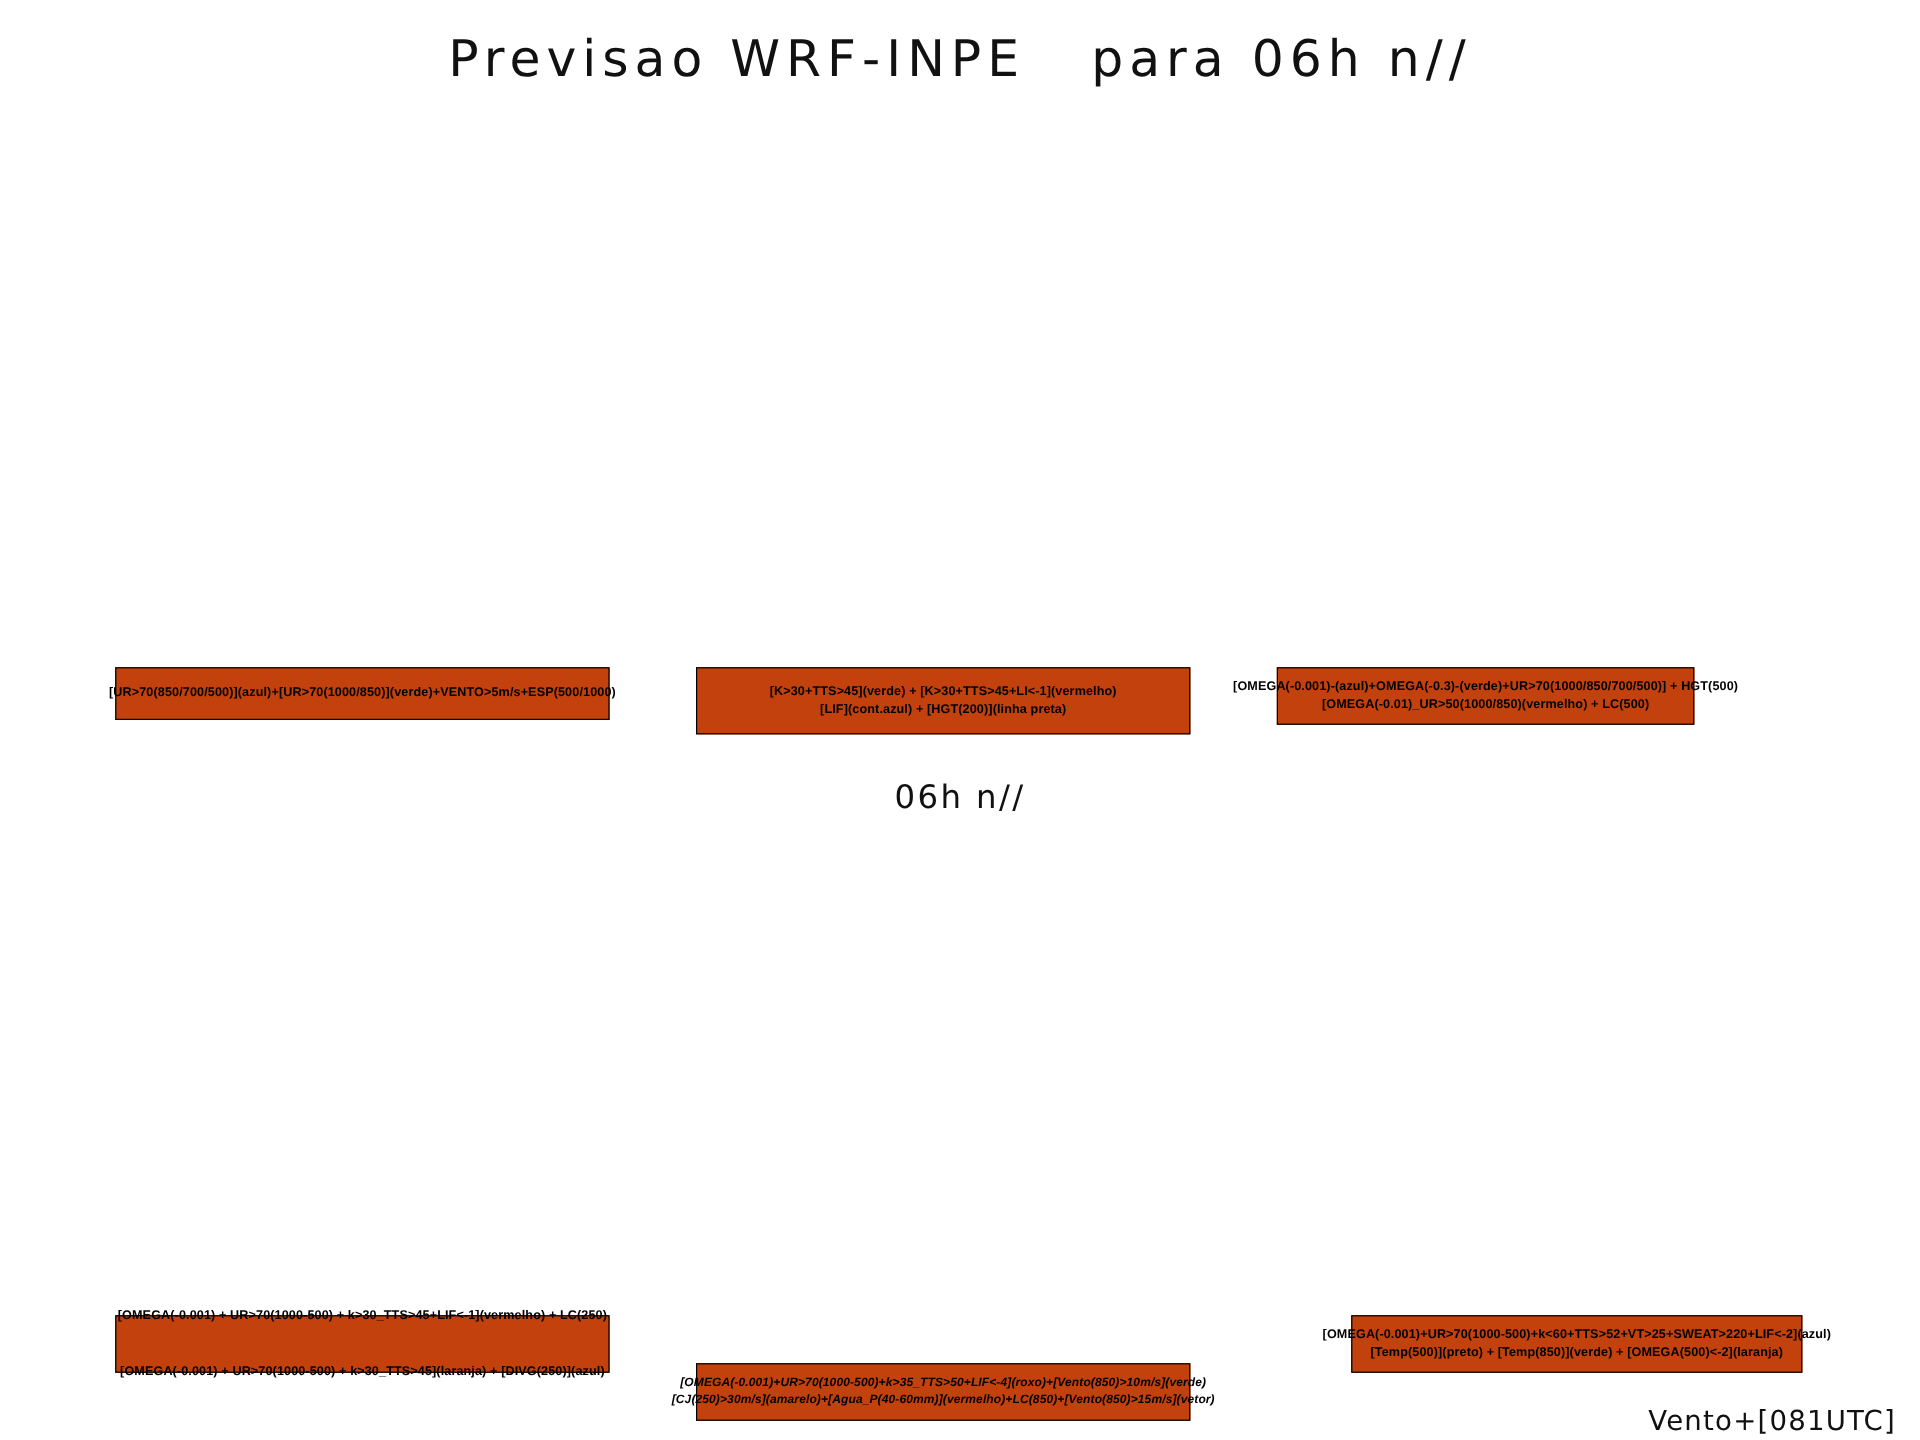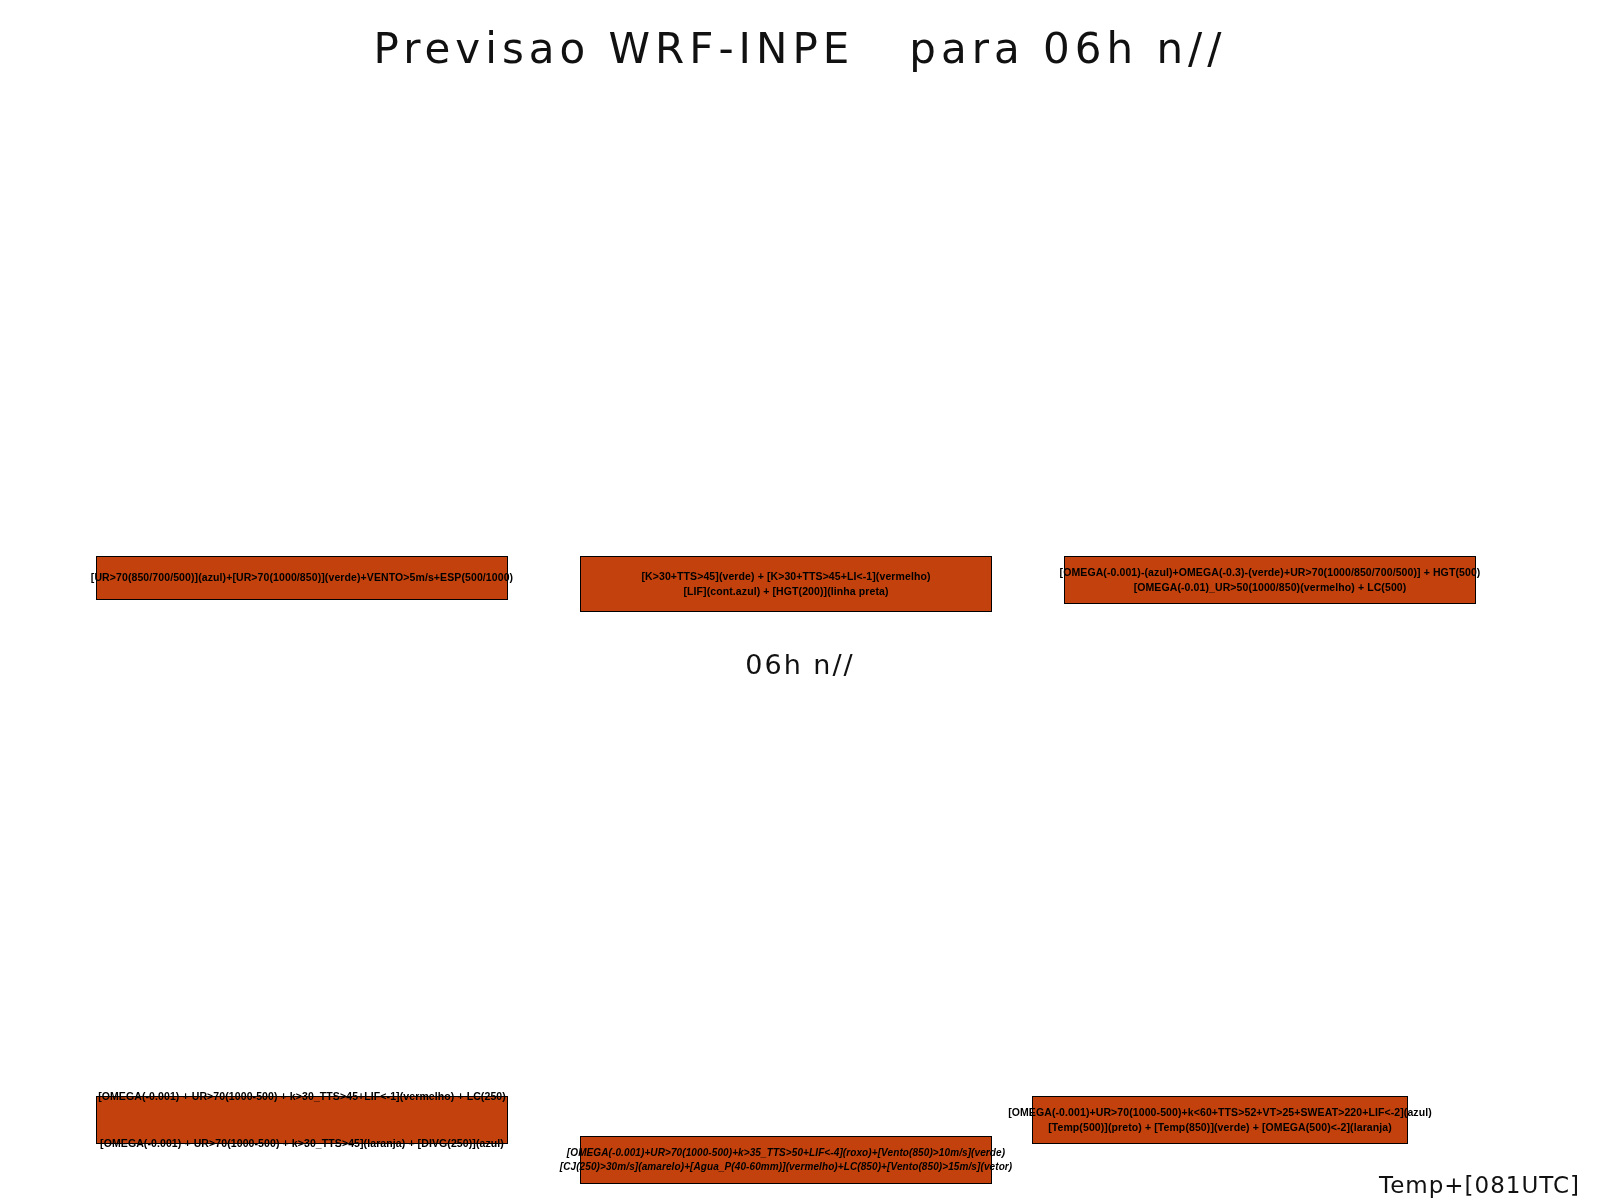--- a/index.html
+++ b/index.html
@@ -79,26 +79,26 @@
     letter-spacing: 0.1px;
     white-space: nowrap;
   }
   .legend-box .line {
     display: block;
   }
 
   
   .lb-r1c1 { left: 96px;  top: 556px; width: 412px; height: 44px; }
   .lb-r1c2 { left: 580px; top: 556px; width: 412px; height: 56px; }
-  .lb-r1c3 { left: 1064px;top: 556px; width: 412px; height: 48px; }
+  .lb-r1c3 { left: 1064px;top: 556px; width: 348px; height: 48px; }
 
   
   .lb-r2c1 { left: 96px;  top: 1096px; width: 412px; height: 48px; gap: 32px; }
   .lb-r2c2 { left: 580px; top: 1136px; width: 412px; height: 48px; font-style: italic; }
-  .lb-r2c3 { left: 1032px;top: 1096px; width: 376px; height: 48px; }
+  .lb-r2c3 { left: 1126px;top: 1096px; width: 376px; height: 48px; }
 
   .lb-r1c2 .line, .lb-r1c3 .line { font-size: 10.5px; }
   .lb-r2c2 .line { font-size: 10px; }
 </style>
 </head>
 <body>
 
 <div class="main-title">Previsao WRF-INPE   para 06h n//</div>
 
 <div class="legend-box lb-r1c1">
@@ -125,13 +125,13 @@
 <div class="legend-box lb-r2c2">
   <span class="line">[OMEGA(-0.001)+UR&gt;70(1000-500)+k&gt;35_TTS&gt;50+LIF&lt;-4](roxo)+[Vento(850)&gt;10m/s](verde)</span>
   <span class="line">[CJ(250)&gt;30m/s](amarelo)+[Agua_P(40-60mm)](vermelho)+LC(850)+[Vento(850)&gt;15m/s](vetor)</span>
 </div>
 
 <div class="legend-box lb-r2c3">
   <span class="line">[OMEGA(-0.001)+UR&gt;70(1000-500)+k&lt;60+TTS&gt;52+VT&gt;25+SWEAT&gt;220+LIF&lt;-2](azul)</span>
   <span class="line">[Temp(500)](preto)  +  [Temp(850)](verde)  +  [OMEGA(500)&lt;-2](laranja)</span>
 </div>
 
-<div class="corner-stamp">Temp+[081UTC]</div>
+<div class="corner-stamp">Vento+[081UTC]</div>
 
 </body></html>

